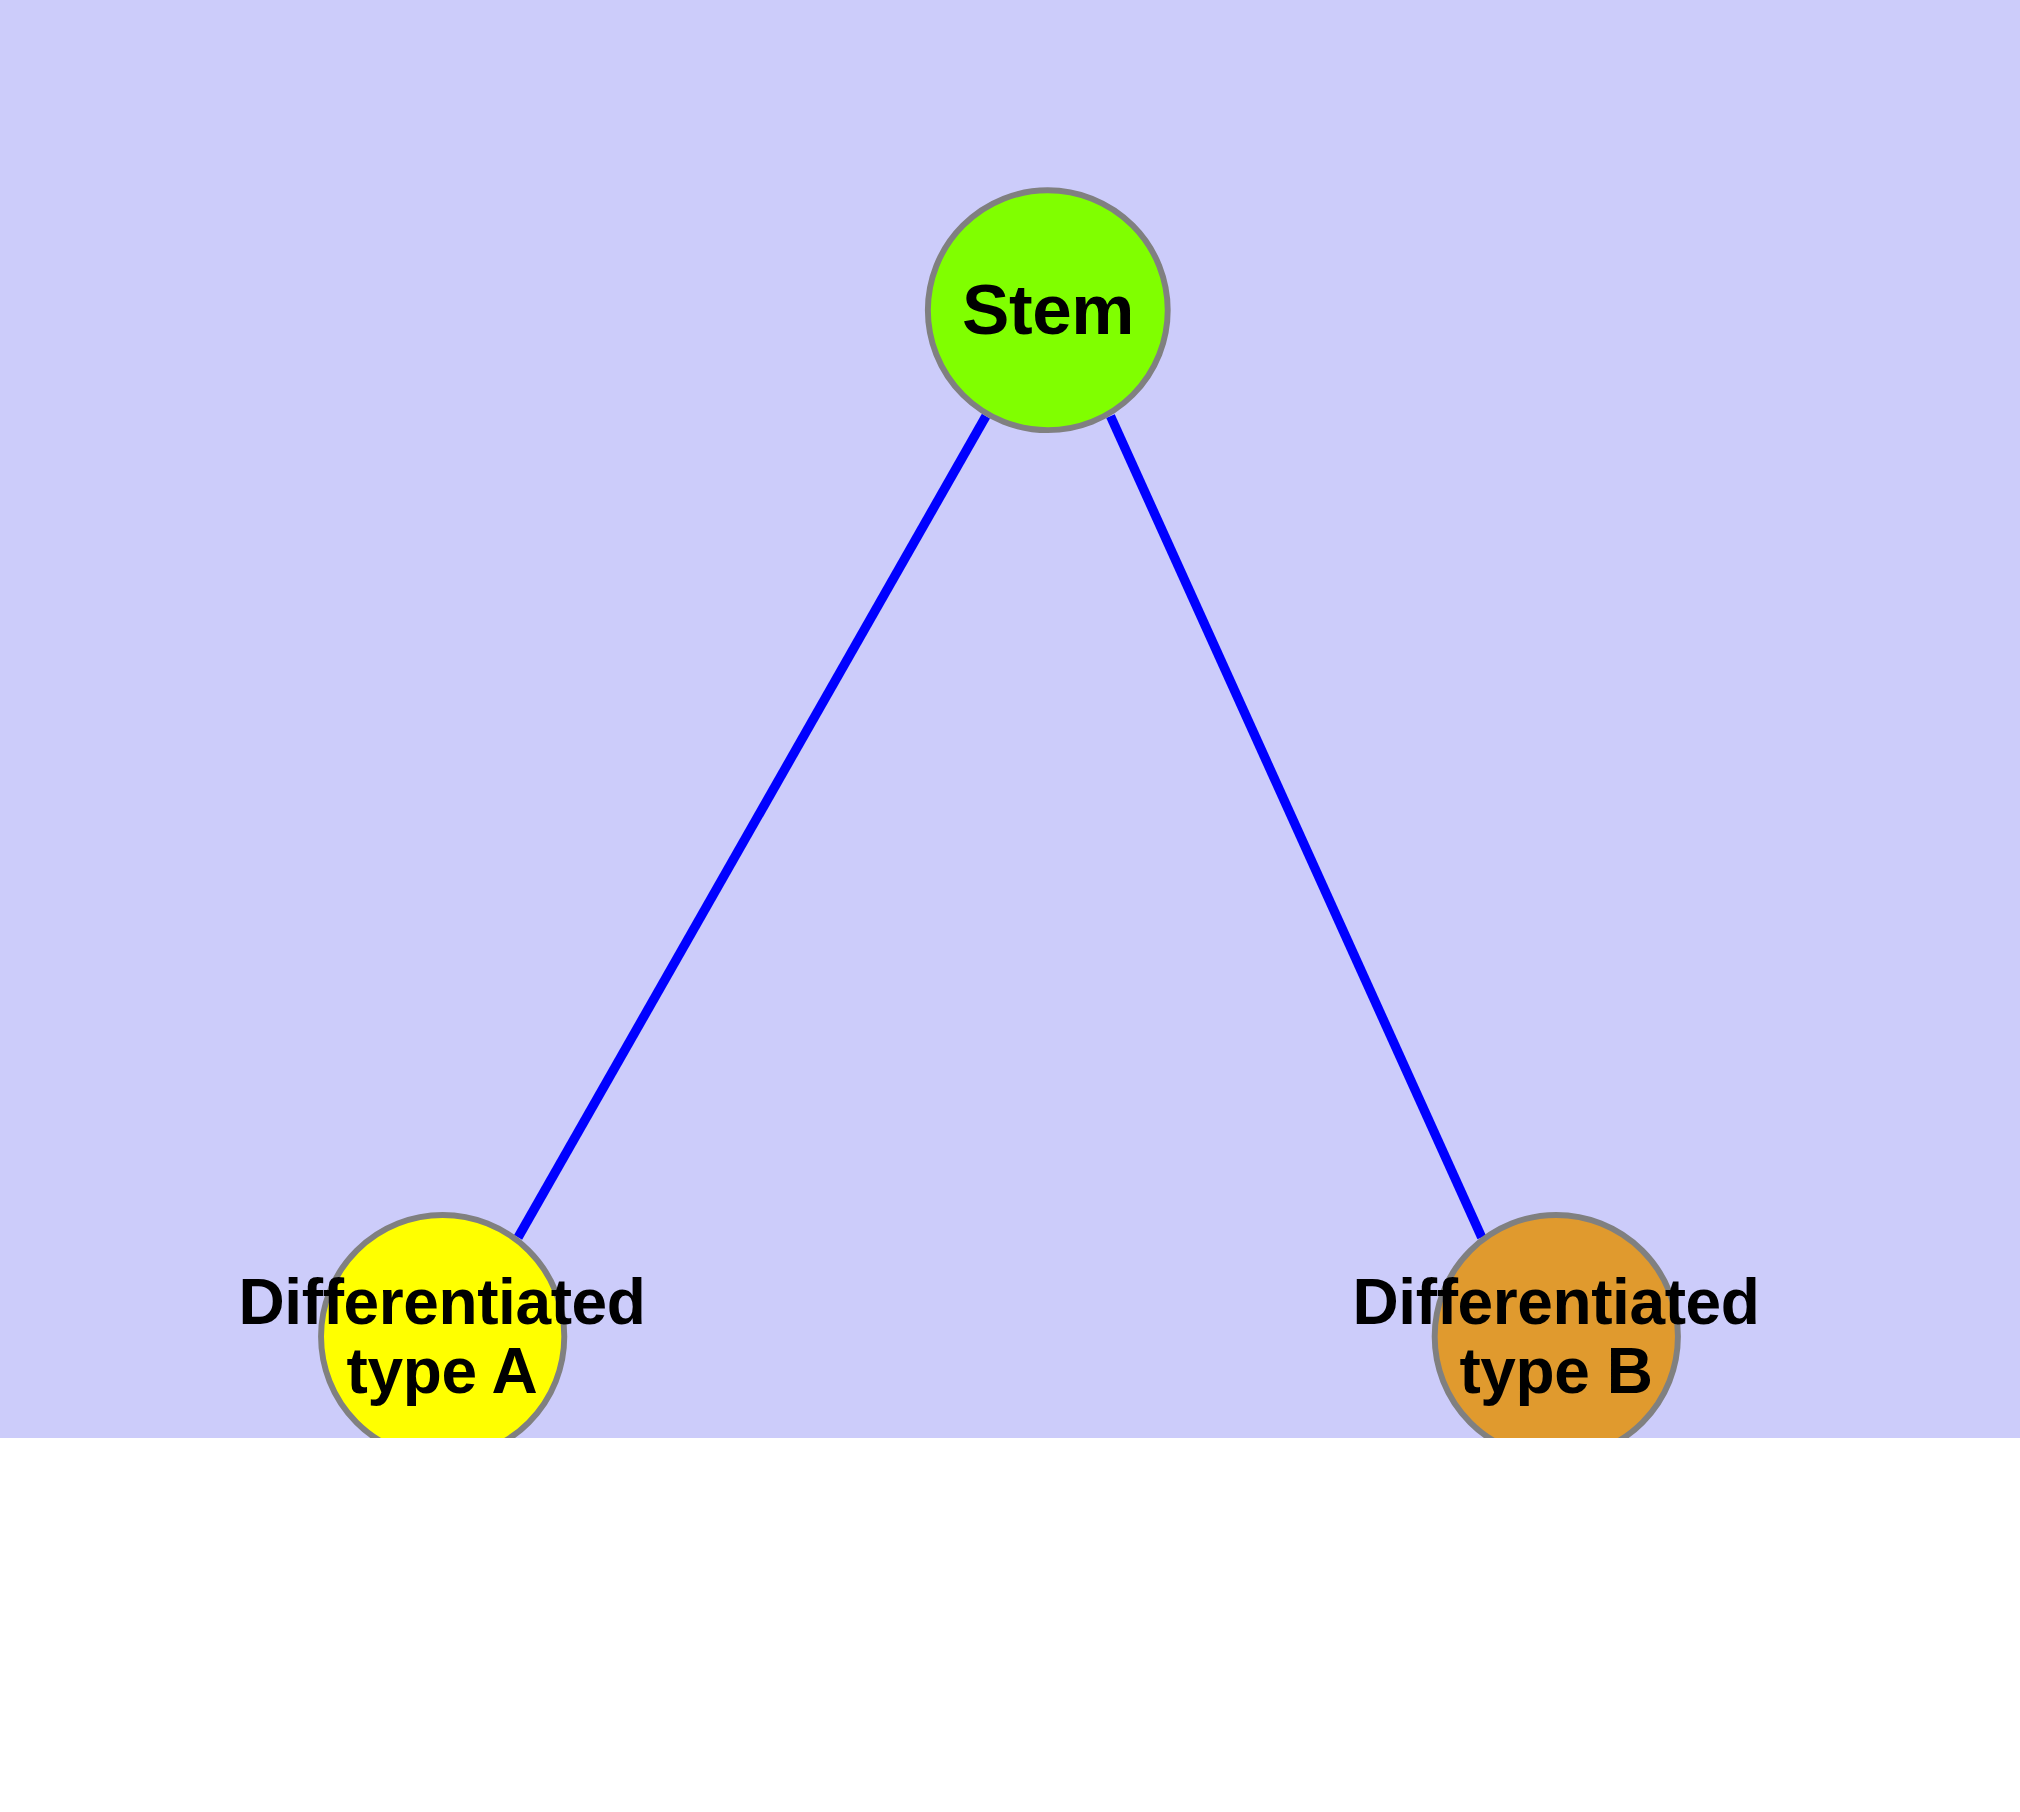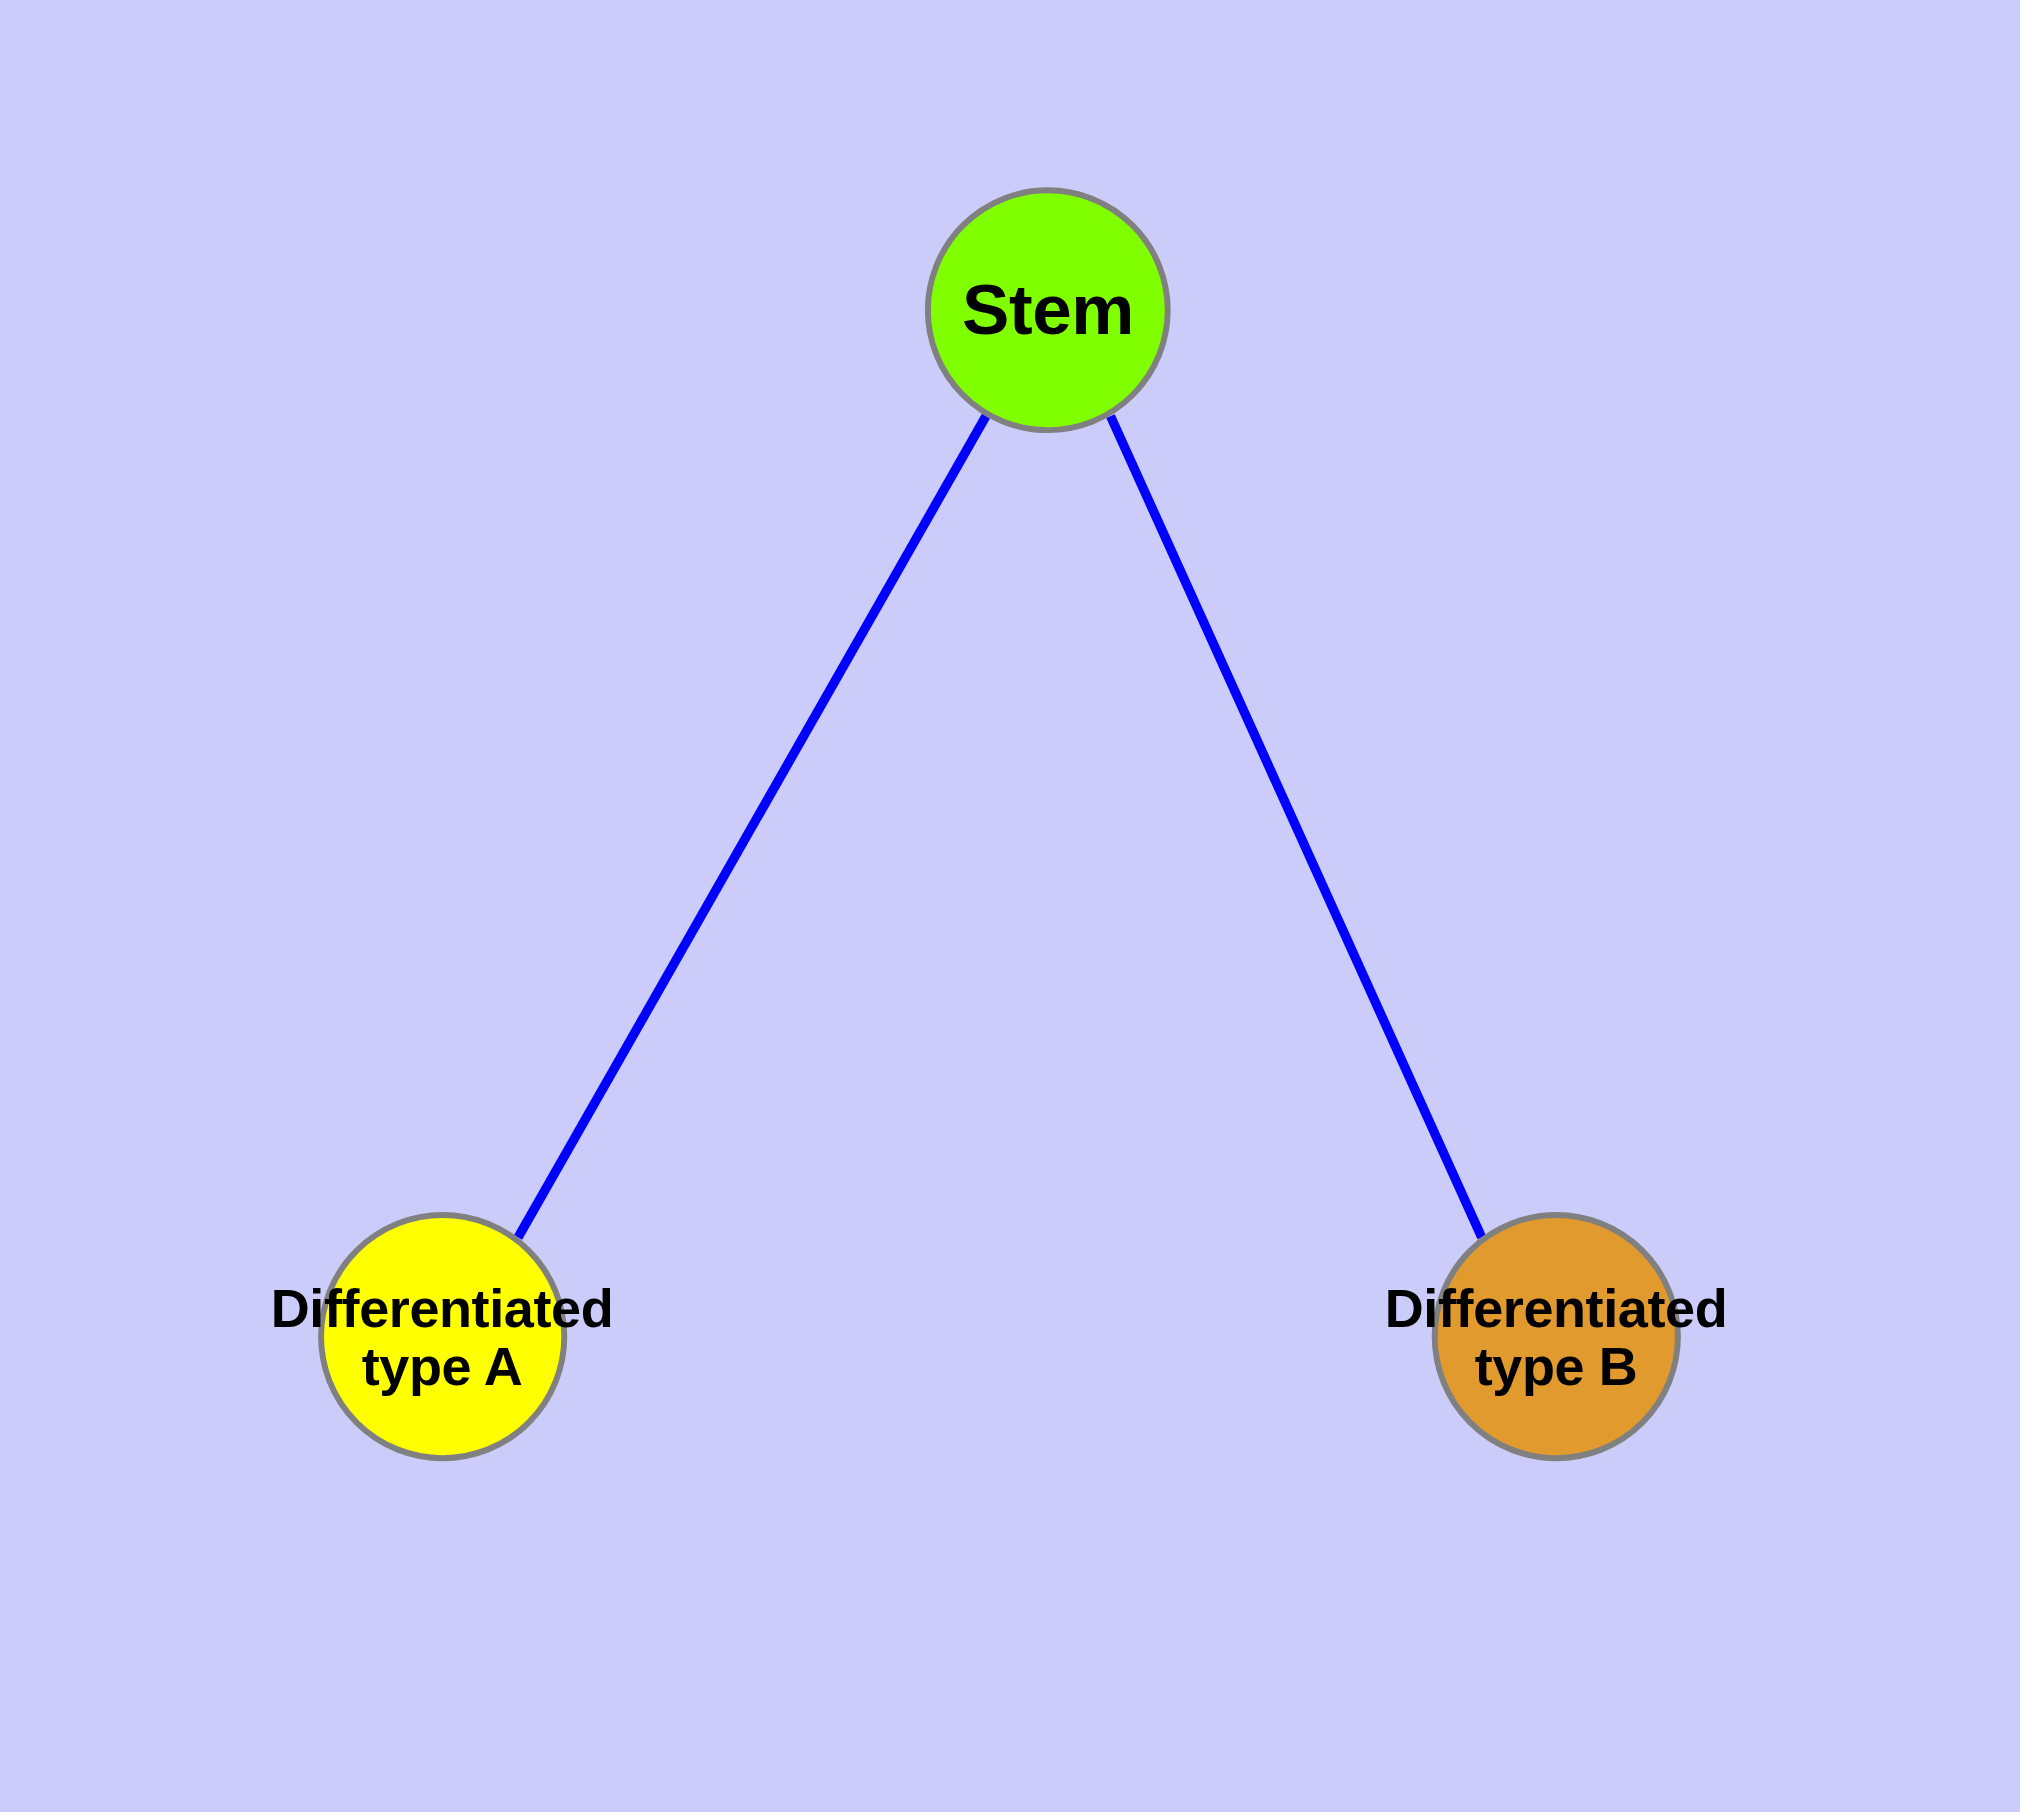--- a/index.html
+++ b/index.html
@@ -4,21 +4,21 @@
 <title>Cell differentiation graph</title>
 <style>
   html, body {
     margin: 0;
     padding: 0;
     background: #ffffff;
   }
   #canvas {
     position: relative;
     width: 2021px;
-    height: 1812px;
+    height: 1438px;
     overflow: hidden;
     font-family: "Liberation Sans", sans-serif;
   }
   #bg-layer {
     position: absolute;
     inset: 0;
     background: #ccccfa;
   }
   #graph-svg {
     position: absolute;
@@ -35,21 +35,21 @@
     white-space: pre;
     line-height: 1.08;
     transform: translate(-50%, -50%);
     pointer-events: none;
     letter-spacing: -0.4px;
   }
   .node-label.root {
     font-size: 71px;
   }
   .node-label.leaf {
-    font-size: 54px;
+    font-size: 64px;
   }
 </style>
 </head>
 <body>
 
 <div id="canvas">
 
   <div id="bg-layer"></div>
 
   <svg id="graph-svg" viewBox="0 0 2384 2138" xmlns="http://www.w3.org/2000/svg">

